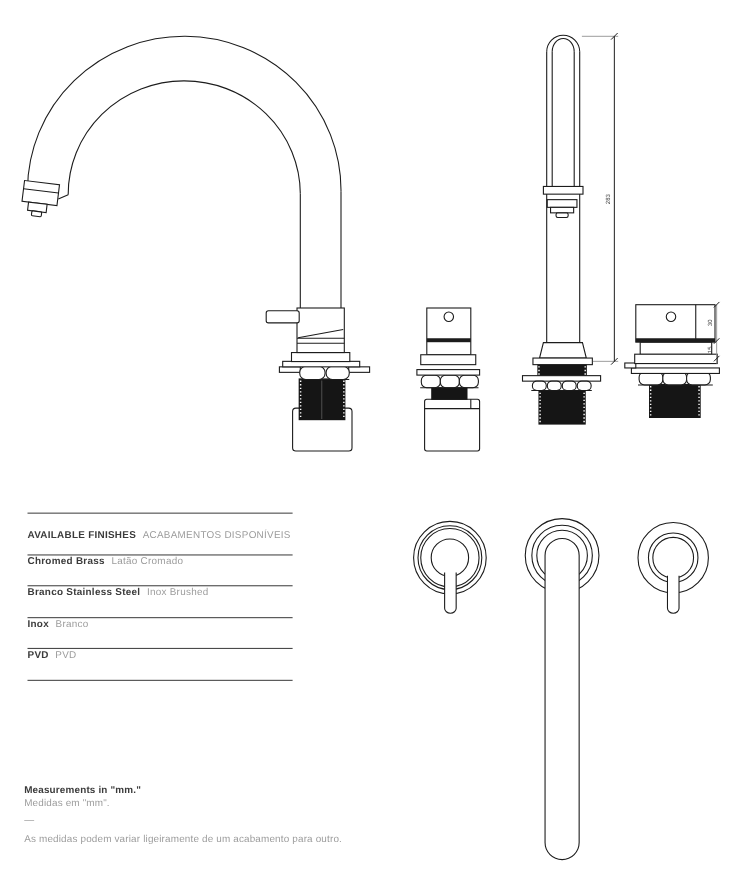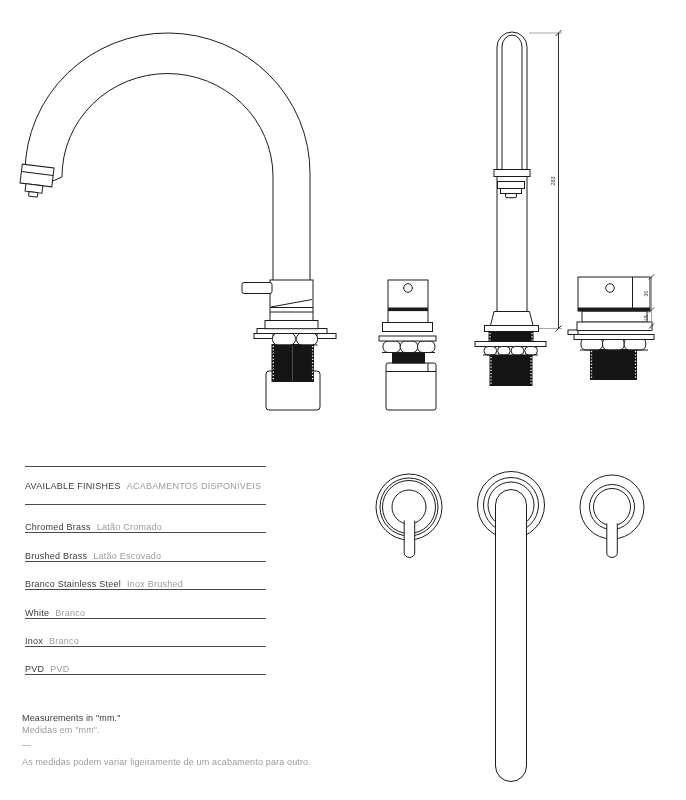--- a/index.html
+++ b/index.html
@@ -12,24 +12,24 @@
   
   .finishes{
     position:absolute;left:25px;top:466px;width:241px;
     border-top:1.8px solid #4a4a4a;
   }
   .t-header{
     height:37px;display:flex;align-items:center;gap:6px;
     border-bottom:1.8px solid #4a4a4a;
   }
   .t-row{
-    height:27.4px;display:flex;align-items:flex-end;gap:6px;
+    height:27.4px;display:flex;align-items:flex-start;gap:6px;
     border-bottom:1.8px solid #4a4a4a;
   }
-  .en{font-weight:normal;color:#3b3b3b;font-size:9px;letter-spacing:.25px;}
+  .en{font-weight:bold;color:#3b3b3b;font-size:9px;letter-spacing:.25px;}
   .pt{color:#9c9c9c;font-size:9px;letter-spacing:.25px;}
 
   
   .notes{position:absolute;left:22px;top:713px;width:330px;}
   .notes p{margin:0;font-size:9px;line-height:11.5px;letter-spacing:.15px;}
   .notes .sep{color:#9c9c9c;margin:4px 0 5px 0;}
 
   
   svg .ln{stroke:#1c1c1c;stroke-width:1;fill:none;}
   svg .wf{stroke:#1c1c1c;stroke-width:1;fill:#ffffff;}
@@ -194,30 +194,22 @@
 <div class="finishes">
   <div class="t-header">
     <span class="en">AVAILABLE FINISHES</span>
     <span class="pt">ACABAMENTOS DISPONÍVEIS</span>
   </div>
   <div class="t-row">
     <span class="en">Chromed Brass</span>
     <span class="pt">Latão Cromado</span>
   </div>
   <div class="t-row">
-    <span class="en">Brushed Brass</span>
-    <span class="pt">Latão Escovado</span>
-  </div>
-  <div class="t-row">
     <span class="en">Branco Stainless Steel</span>
     <span class="pt">Inox Brushed</span>
-  </div>
-  <div class="t-row">
-    <span class="en">White</span>
-    <span class="pt">Branco</span>
   </div>
   <div class="t-row">
     <span class="en">Inox</span>
     <span class="pt">Branco</span>
   </div>
   <div class="t-row">
     <span class="en">PVD</span>
     <span class="pt">PVD</span>
   </div>
 </div>

